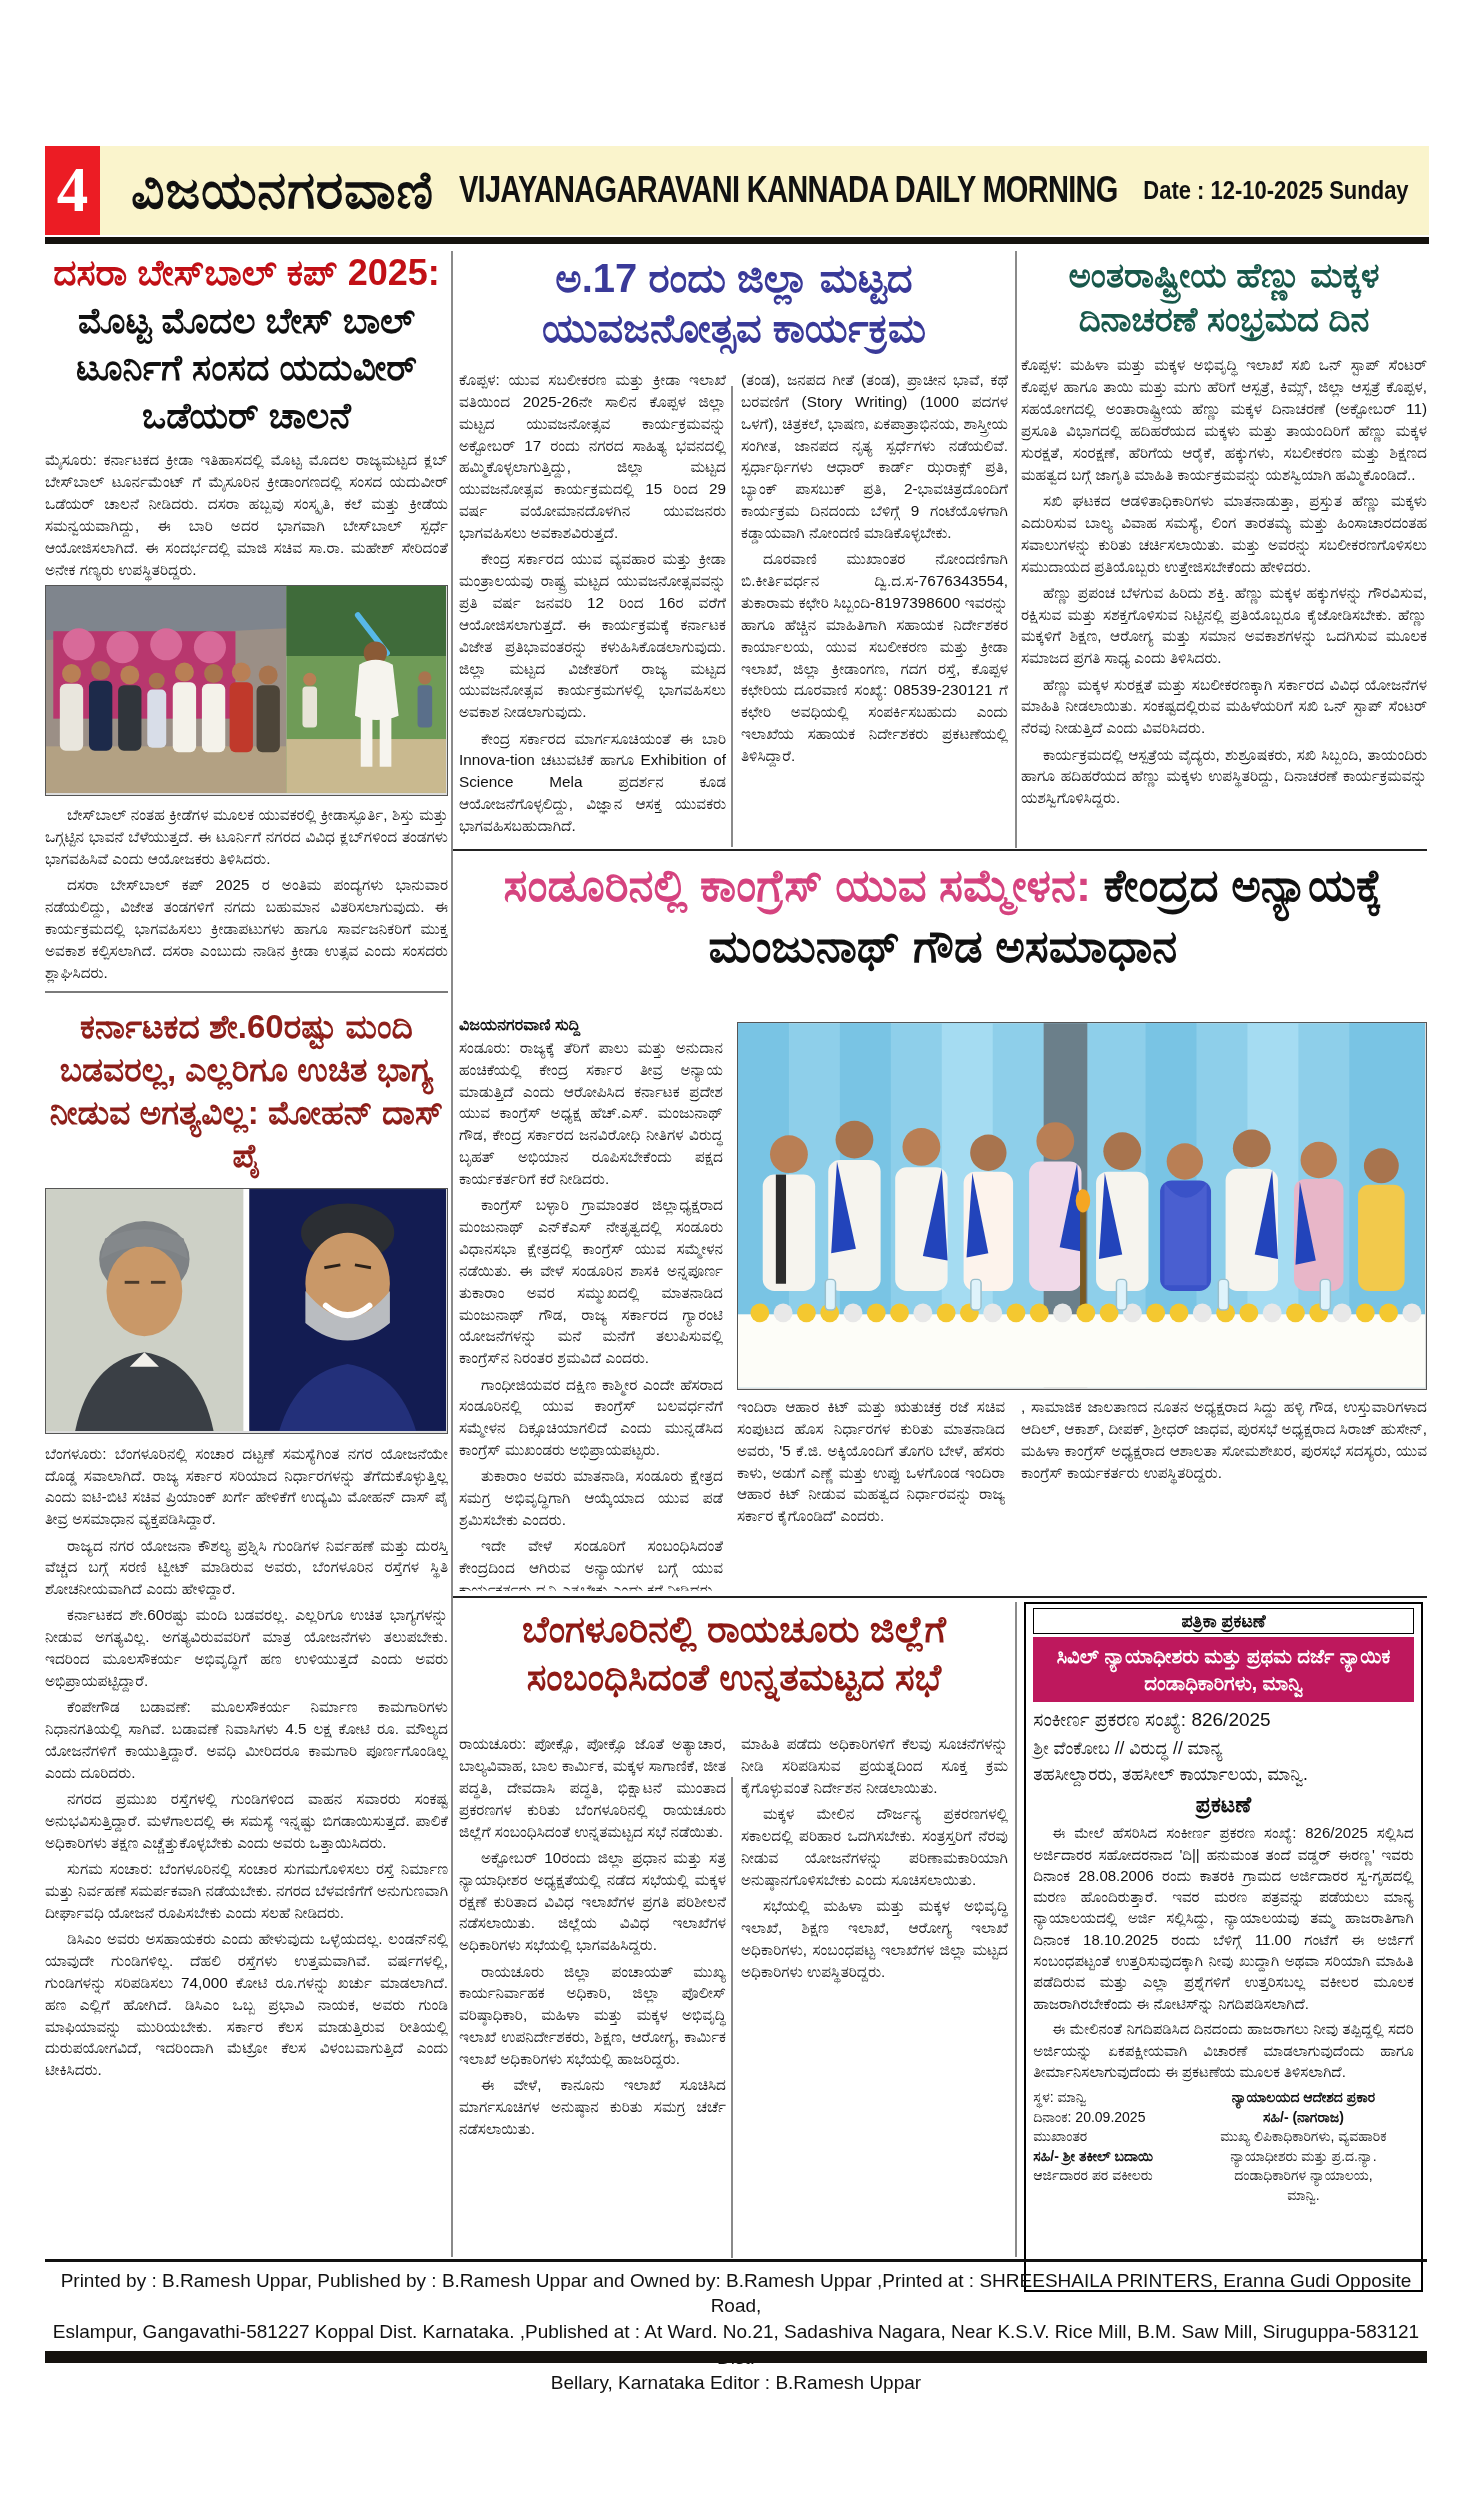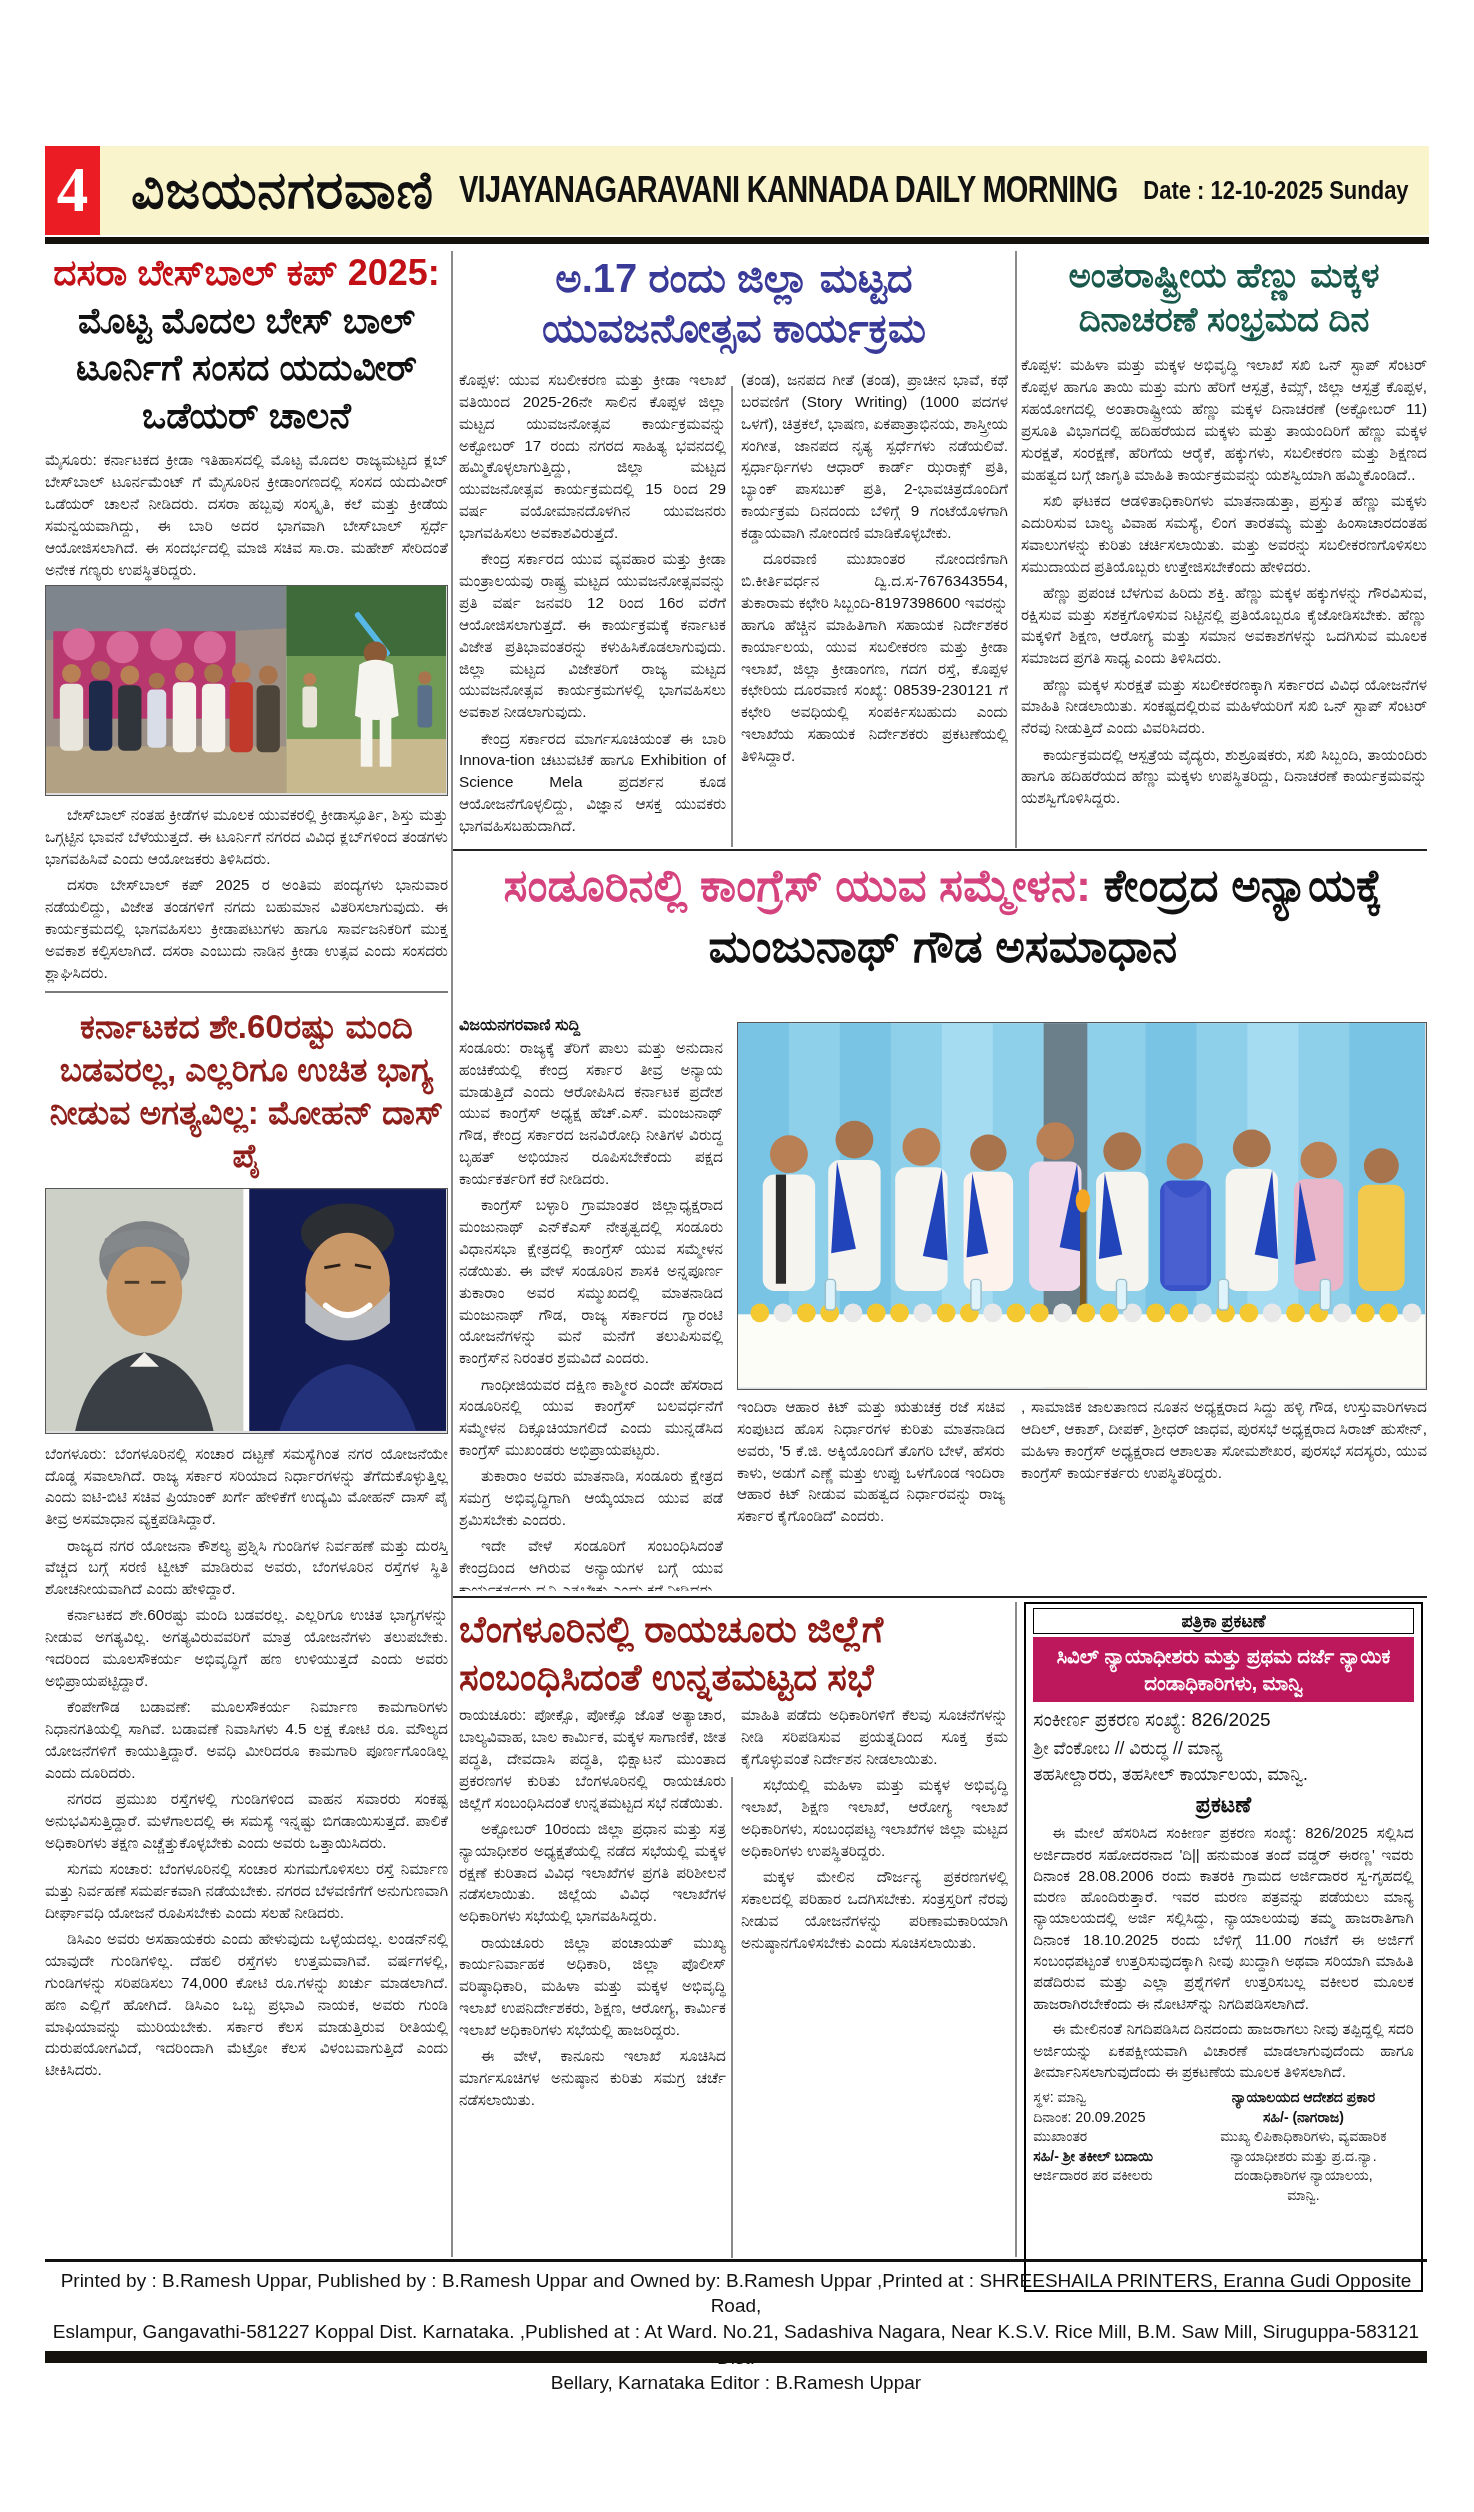--- a/index.html
+++ b/index.html
@@ -50,21 +50,21 @@
 
   .sandur{position:absolute; left:459px; top:856px; width:968px; height:737px;}
   .h-sandur{font-size:45px; line-height:1.35; font-weight:bold; text-align:center;}
   .h-sandur .pink{color:var(--headline-pink);}
   .sandur-col1{position:absolute; left:0; top:160px; width:264px; height:575px; overflow:hidden;}
   .sandur-photo{position:absolute; left:278px; top:166px; width:690px; height:368px;}
   .sandur-colA{position:absolute; left:278px; top:540px; width:268px; height:195px; overflow:hidden;}
   .sandur-colB{position:absolute; left:562px; top:540px; width:406px; height:195px; overflow:hidden;}
 
   .raichur{position:absolute; left:459px; top:1606px; width:550px; height:695px; overflow:hidden;}
-  .h-darkred{color:#8E1A15; font-size:37px; line-height:1.3; font-weight:bold; margin-bottom:2px;}
+  .h-darkred{color:#8E1A15; font-size:37px; line-height:1.3; font-weight:bold; text-align:center; margin-bottom:31px;}
 
   
   .notice{position:absolute; left:1024px; top:1602px; width:399px; height:690px;
     border:2.9px solid #000; background:#fff; padding:4.4px 7.3px; overflow:hidden;}
   .notice-tag{border:1.5px solid #000; text-align:center; font-weight:bold; font-size:17.5px; padding:1.5px 0; margin-bottom:2.9px;}
   .notice-court{background:#be185d; color:#fff; text-align:center; font-weight:bold; font-size:19.7px; line-height:1.35; padding:5.8px 2.9px;}
   .notice-line{text-align:left; font-size:17.5px; line-height:1.5;}
   .notice-head{text-align:center; font-weight:bold; font-size:22px; margin:4.4px 0;}
   .notice-para{font-size:15px; line-height:1.42; text-align:justify; text-indent:19px; margin-bottom:4.4px;}
   .notice-sign{display:flex; justify-content:space-between; font-size:14px; line-height:1.4; margin-top:5.8px;}
@@ -318,22 +318,22 @@
     <h1 class="h-darkred">ಬೆಂಗಳೂರಿನಲ್ಲಿ ರಾಯಚೂರು ಜಿಲ್ಲೆಗೆ ಸಂಬಂಧಿಸಿದಂತೆ ಉನ್ನತಮಟ್ಟದ ಸಭೆ</h1>
     <div class="twocol">
       <div>
         <p class="para"><b class="dateline">ರಾಯಚೂರು:</b> <span>ಪೋಕ್ಸೊ, ಪೋಕ್ಸೊ ಜೊತೆ ಅತ್ಯಾಚಾರ, ಬಾಲ್ಯವಿವಾಹ, ಬಾಲ ಕಾರ್ಮಿಕ, ಮಕ್ಕಳ ಸಾಗಾಣಿಕೆ, ಜೀತ ಪದ್ಧತಿ, ದೇವದಾಸಿ ಪದ್ಧತಿ, ಭಿಕ್ಷಾಟನೆ ಮುಂತಾದ ಪ್ರಕರಣಗಳ ಕುರಿತು ಬೆಂಗಳೂರಿನಲ್ಲಿ ರಾಯಚೂರು ಜಿಲ್ಲೆಗೆ ಸಂಬಂಧಿಸಿದಂತೆ ಉನ್ನತಮಟ್ಟದ ಸಭೆ ನಡೆಯಿತು.</span></p>
         <p class="para ind">ಅಕ್ಟೋಬರ್ 10ರಂದು ಜಿಲ್ಲಾ ಪ್ರಧಾನ ಮತ್ತು ಸತ್ರ ನ್ಯಾಯಾಧೀಶರ ಅಧ್ಯಕ್ಷತೆಯಲ್ಲಿ ನಡೆದ ಸಭೆಯಲ್ಲಿ ಮಕ್ಕಳ ರಕ್ಷಣೆ ಕುರಿತಾದ ವಿವಿಧ ಇಲಾಖೆಗಳ ಪ್ರಗತಿ ಪರಿಶೀಲನೆ ನಡೆಸಲಾಯಿತು. ಜಿಲ್ಲೆಯ ವಿವಿಧ ಇಲಾಖೆಗಳ ಅಧಿಕಾರಿಗಳು ಸಭೆಯಲ್ಲಿ ಭಾಗವಹಿಸಿದ್ದರು.</p>
         <p class="para ind">ರಾಯಚೂರು ಜಿಲ್ಲಾ ಪಂಚಾಯತ್ ಮುಖ್ಯ ಕಾರ್ಯನಿರ್ವಾಹಕ ಅಧಿಕಾರಿ, ಜಿಲ್ಲಾ ಪೊಲೀಸ್ ವರಿಷ್ಠಾಧಿಕಾರಿ, ಮಹಿಳಾ ಮತ್ತು ಮಕ್ಕಳ ಅಭಿವೃದ್ಧಿ ಇಲಾಖೆ ಉಪನಿರ್ದೇಶಕರು, ಶಿಕ್ಷಣ, ಆರೋಗ್ಯ, ಕಾರ್ಮಿಕ ಇಲಾಖೆ ಅಧಿಕಾರಿಗಳು ಸಭೆಯಲ್ಲಿ ಹಾಜರಿದ್ದರು.</p>
         <p class="para ind">ಈ ವೇಳೆ, ಕಾನೂನು ಇಲಾಖೆ ಸೂಚಿಸಿದ ಮಾರ್ಗಸೂಚಿಗಳ ಅನುಷ್ಠಾನ ಕುರಿತು ಸಮಗ್ರ ಚರ್ಚೆ ನಡೆಸಲಾಯಿತು.</p>
       </div>
       <div>
         <p class="para">ಮಾಹಿತಿ ಪಡೆದು ಅಧಿಕಾರಿಗಳಿಗೆ ಕೆಲವು ಸೂಚನೆಗಳನ್ನು ನೀಡಿ ಸರಿಪಡಿಸುವ ಪ್ರಯತ್ನದಿಂದ ಸೂಕ್ತ ಕ್ರಮ ಕೈಗೊಳ್ಳುವಂತೆ ನಿರ್ದೇಶನ ನೀಡಲಾಯಿತು.</p>
+        <p class="para ind">ಮಕ್ಕಳ ಮೇಲಿನ ದೌರ್ಜನ್ಯ ಪ್ರಕರಣಗಳಲ್ಲಿ ಸಕಾಲದಲ್ಲಿ ಪರಿಹಾರ ಒದಗಿಸಬೇಕು. ಸಂತ್ರಸ್ತರಿಗೆ ನೆರವು ನೀಡುವ ಯೋಜನೆಗಳನ್ನು ಪರಿಣಾಮಕಾರಿಯಾಗಿ ಅನುಷ್ಠಾನಗೊಳಿಸಬೇಕು ಎಂದು ಸೂಚಿಸಲಾಯಿತು.</p>
         <p class="para ind">ಸಭೆಯಲ್ಲಿ ಮಹಿಳಾ ಮತ್ತು ಮಕ್ಕಳ ಅಭಿವೃದ್ಧಿ ಇಲಾಖೆ, ಶಿಕ್ಷಣ ಇಲಾಖೆ, ಆರೋಗ್ಯ ಇಲಾಖೆ ಅಧಿಕಾರಿಗಳು, ಸಂಬಂಧಪಟ್ಟ ಇಲಾಖೆಗಳ ಜಿಲ್ಲಾ ಮಟ್ಟದ ಅಧಿಕಾರಿಗಳು ಉಪಸ್ಥಿತರಿದ್ದರು.</p>
-        <p class="para ind">ಮಕ್ಕಳ ಮೇಲಿನ ದೌರ್ಜನ್ಯ ಪ್ರಕರಣಗಳಲ್ಲಿ ಸಕಾಲದಲ್ಲಿ ಪರಿಹಾರ ಒದಗಿಸಬೇಕು. ಸಂತ್ರಸ್ತರಿಗೆ ನೆರವು ನೀಡುವ ಯೋಜನೆಗಳನ್ನು ಪರಿಣಾಮಕಾರಿಯಾಗಿ ಅನುಷ್ಠಾನಗೊಳಿಸಬೇಕು ಎಂದು ಸೂಚಿಸಲಾಯಿತು.</p>
       </div>
     </div>
   </div>
 
   <div class="notice">
     <div class="notice-tag">ಪತ್ರಿಕಾ ಪ್ರಕಟಣೆ</div>
     <div class="notice-court">ಸಿವಿಲ್ ನ್ಯಾಯಾಧೀಶರು ಮತ್ತು ಪ್ರಥಮ ದರ್ಜೆ ನ್ಯಾಯಿಕ ದಂಡಾಧಿಕಾರಿಗಳು, ಮಾನ್ವಿ</div>
     <div class="notice-line" style="margin-top:4.4px; font-size:19px;">ಸಂಕೀರ್ಣ ಪ್ರಕರಣ ಸಂಖ್ಯೆ: 826/2025</div>
     <div class="notice-line">ಶ್ರೀ ವೆಂಕೋಬ  // ವಿರುದ್ಧ //  ಮಾನ್ಯ</div>
     <div class="notice-line">ತಹಸೀಲ್ದಾರರು, ತಹಸೀಲ್ ಕಾರ್ಯಾಲಯ, ಮಾನ್ವಿ.</div>

